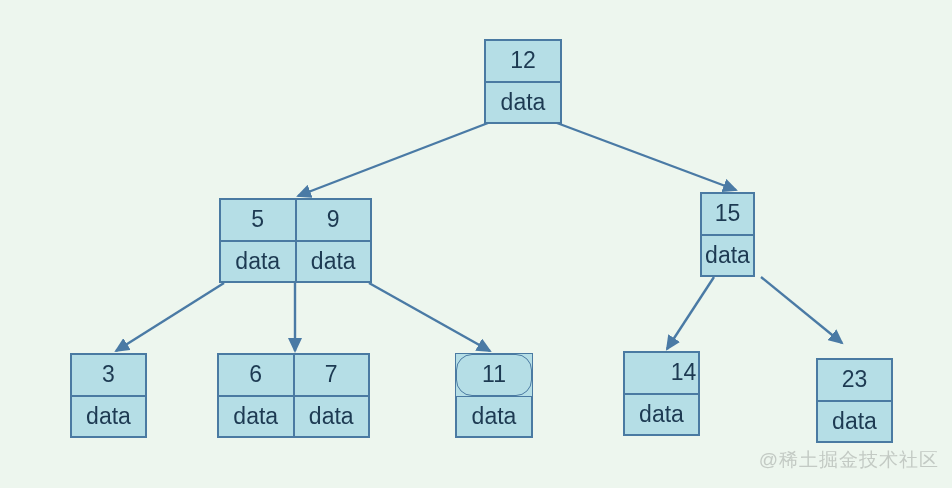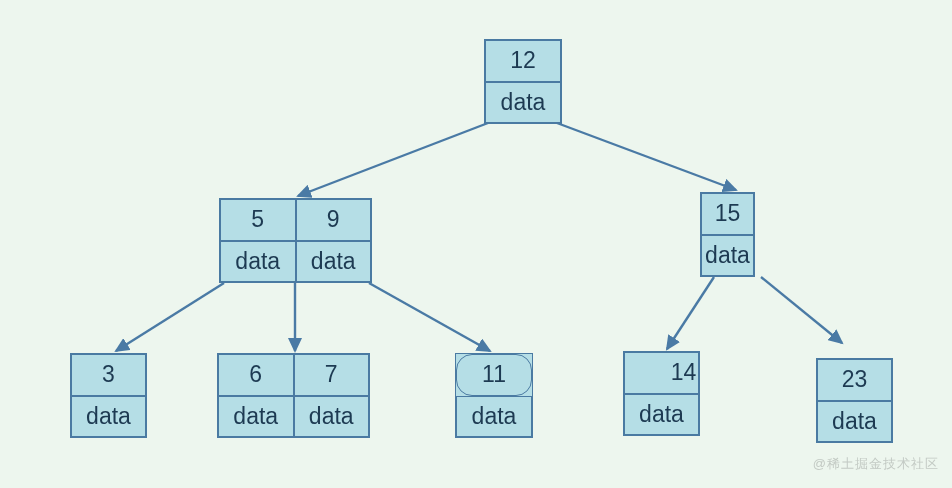--- a/index.html
+++ b/index.html
@@ -33,21 +33,21 @@
     font-size: 23px;
     line-height: 1;
     box-sizing: border-box;
     user-select: none;
   }
   .watermark {
     position: absolute;
     right: 13px;
     bottom: 15px;
     color: #c3cac4;
-    font-size: 13px;
+    font-size: 19px;
     letter-spacing: 1px;
     user-select: none;
   }
 </style>
 </head>
 <body>
 
 <div class="stage">
   <svg class="edge-layer" xmlns="http://www.w3.org/2000/svg" viewBox="0 0 952 488">
     <defs>

